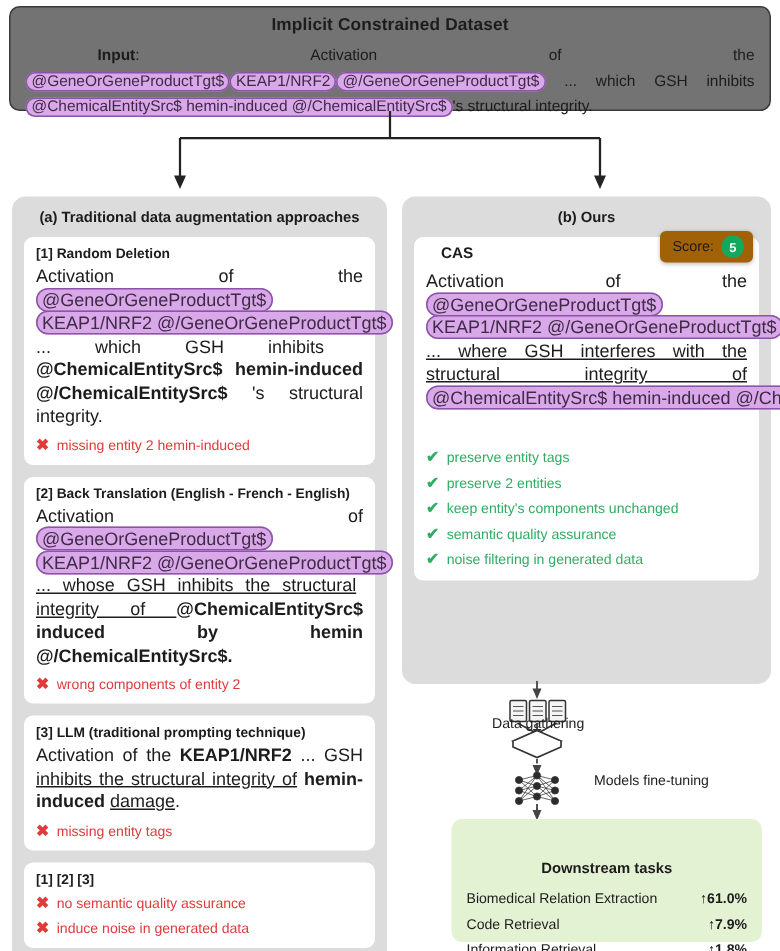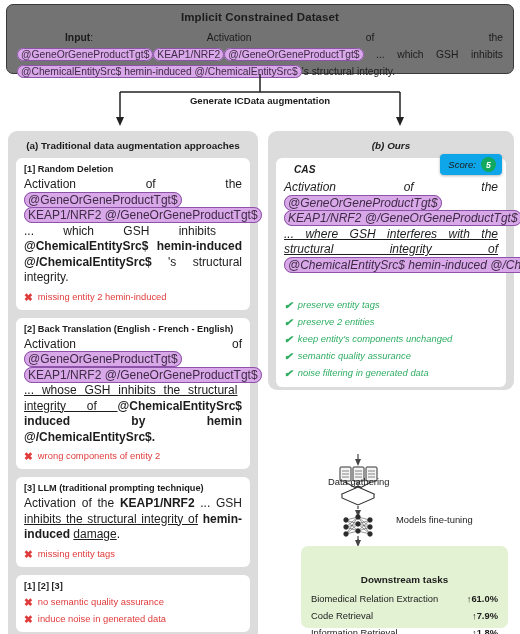--- a/index.html
+++ b/index.html
@@ -35,21 +35,21 @@
   .conn-label {
     position: absolute; left: 50%; transform: translateX(-50%); top: 21px;
     font-size: 9.6px; font-weight: bold; background: #fff; padding: 0 5px; white-space: nowrap;
   }
 
   
   .col {
     position: absolute; background: #dcdcdc; border-radius: 9px;
   }
   .col-a { left: 8px; top: 131px; width: 250px; height: 574px; }
-  .col-b { left: 268px; top: 131px; width: 246px; height: 259px; font-style: italic; }
+  .col-b { left: 268px; top: 131px; width: 246px; height: 325px; }
   .col-head {
     text-align: center; font-weight: bold; font-size: 9.9px;
     padding: 9px 4px 7px 4px;
   }
   .card {
     background: #fff; border-radius: 6px; margin: 0 8px 8px 8px;
     padding: 6px 8px 7px 8px;
   }
   .card-title { font-weight: bold; font-size: 9.2px; margin-bottom: 3px; }
   .card-title-cas { font-weight: bold; font-size: 10.2px; margin-bottom: 5px; padding-left: 10px; }
@@ -64,21 +64,21 @@
   }
   .bullet-x { color: #e03b3b; }
   .bullet-c { color: #2fae63; }
   .mark-x { font-weight: bold; font-size: 10.5px; line-height: 12px; }
   .mark-c { font-weight: bold; font-size: 10.5px; line-height: 12px; }
 
   
   .cas-card { position: relative; padding-bottom: 8px; }
   .score-pill {
     position: absolute; right: 4px; top: -4px;
-    background: #0ea5e9; border-radius: 4px;
+    background: #a16207; border-radius: 4px;
     box-shadow: 0 1px 3px rgba(0,0,0,.28);
     display: flex; align-items: center; gap: 5px;
     padding: 3px 6px 3px 8px; font-size: 9.6px;
   }
   .score-circle {
     width: 15px; height: 15px; border-radius: 50%;
     background: #12a85e; color: #fff; font-size: 8.6px; font-weight: bold;
     display: flex; align-items: center; justify-content: center;
   }
   .check-block { margin-top: 26px; }
@@ -113,21 +113,20 @@
 
   <div class="connector">
     <svg width="520" height="58" viewBox="0 0 520 58">
       <line x1="260" y1="0" x2="260" y2="18" stroke="#222" stroke-width="1.5"></line>
       <line x1="120" y1="18" x2="400" y2="18" stroke="#222" stroke-width="1.5"></line>
       <line x1="120" y1="18" x2="120" y2="44" stroke="#222" stroke-width="1.5"></line>
       <line x1="400" y1="18" x2="400" y2="44" stroke="#222" stroke-width="1.5"></line>
       <polygon points="120,52 116,43 124,43" fill="#222"></polygon>
       <polygon points="400,52 396,43 404,43" fill="#222"></polygon>
     </svg>
-    <div class="conn-label">Generate ICData augmentation</div>
   </div>
 
   <div class="col col-a">
     <div class="col-head">(a) Traditional data augmentation approaches</div>
 
     <div class="card">
       <div class="card-title">[1] Random Deletion</div>
       <div class="txt txt-j">
         <span>Activation of the </span><span class="tag">@GeneOrGeneProductTgt$</span>
         <span class="tag">KEAP1/NRF2  @/GeneOrGeneProductTgt$</span><span> ... which GSH inhibits </span><span class="b">@ChemicalEntitySrc$ hemin-induced</span>

